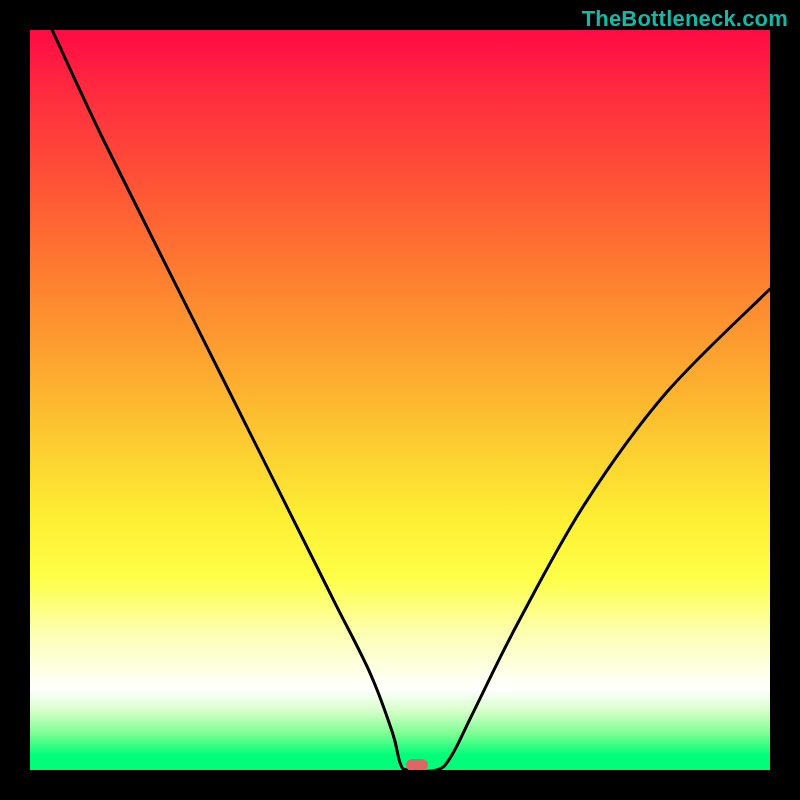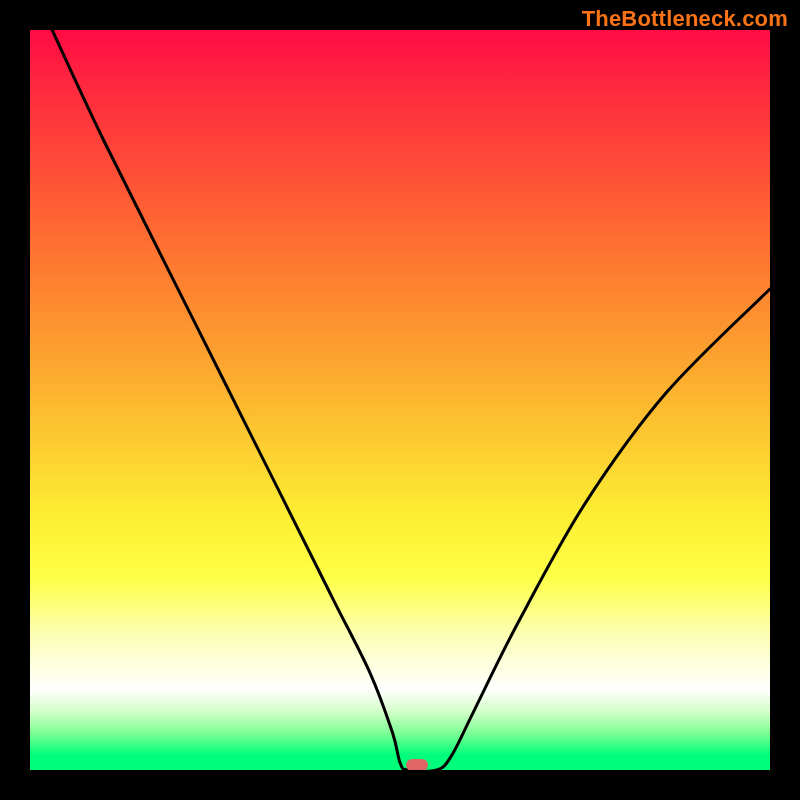--- a/index.html
+++ b/index.html
@@ -16,21 +16,21 @@
     width: 800px;
     height: 800px;
     background: #000;
   }
   .watermark {
     position: absolute;
     top: 6px;
     right: 12px;
     font-size: 22px;
     font-weight: 600;
-    color: #f97316;
+    color: #14b8a6;
     letter-spacing: 0.2px;
     z-index: 10;
   }
   .plot-area {
     position: absolute;
     left: 30px;
     top: 30px;
     width: 740px;
     height: 740px;
     overflow: hidden;

